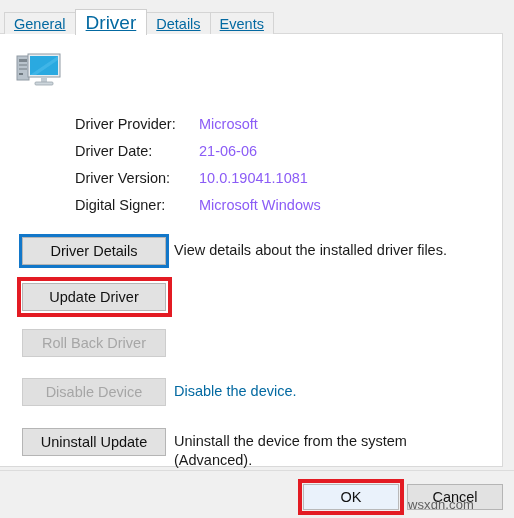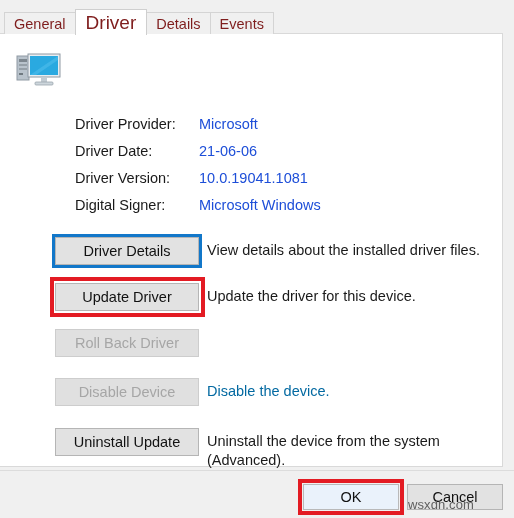--- a/index.html
+++ b/index.html
@@ -34,28 +34,29 @@
     display: flex;
     align-items: flex-end;
     padding-left: 4px;
     z-index: 5;
   }
   .tab {
     height: 22px;
     line-height: 22px;
     padding: 0 9px;
     font-size: 14.5px;
-    color: #7f1d1d;
+    color: #0369a1;
     background: #f0f0f0;
     border: 1px solid #d4d4d4;
     border-bottom: none;
     margin-right: -1px;
     box-sizing: border-box;
     white-space: nowrap;
     position: relative;
+    text-decoration: underline;
   }
   .tab.active {
     background: #ffffff;
     border-color: #cfcfcf;
     height: 26px;
     line-height: 25px;
     padding: 0 10px;
     font-size: 19px;
     z-index: 6;
     margin-bottom: -1px;
@@ -96,36 +97,35 @@
     align-items: center;
   }
   .info-label {
     width: 124px;
     font-size: 14.5px;
     color: #1a1a1a;
     white-space: nowrap;
   }
   .info-value {
     font-size: 14.5px;
-    color: #1d4ed8;
+    color: #8b5cf6;
     white-space: nowrap;
   }
 
   
   .actions {
     position: absolute;
     left: 0;
     top: 203px;
     width: 503px;
   }
   .action-row {
     position: relative;
     display: flex;
     align-items: flex-start;
-    padding-left: 33px;
   }
   .btn-wrap {
     position: relative;
     width: 152px;
     margin-left: 22px;
     flex: none;
   }
   .btn {
     width: 144px;
     height: 28px;
@@ -310,21 +310,20 @@
           <div class="focus-ring"></div>
         </div>
         <div class="desc">View details about the installed driver files.</div>
       </div>
 
       <div class="action-row r1">
         <div class="btn-wrap">
           <div class="btn">Update Driver</div>
           <div class="annot-red"></div>
         </div>
-        <div class="desc">Update the driver for this device.</div>
       </div>
 
       <div class="action-row r2">
         <div class="btn-wrap">
           <div class="btn disabled">Roll Back Driver</div>
         </div>
       </div>
 
       <div class="action-row r3">
         <div class="btn-wrap">

